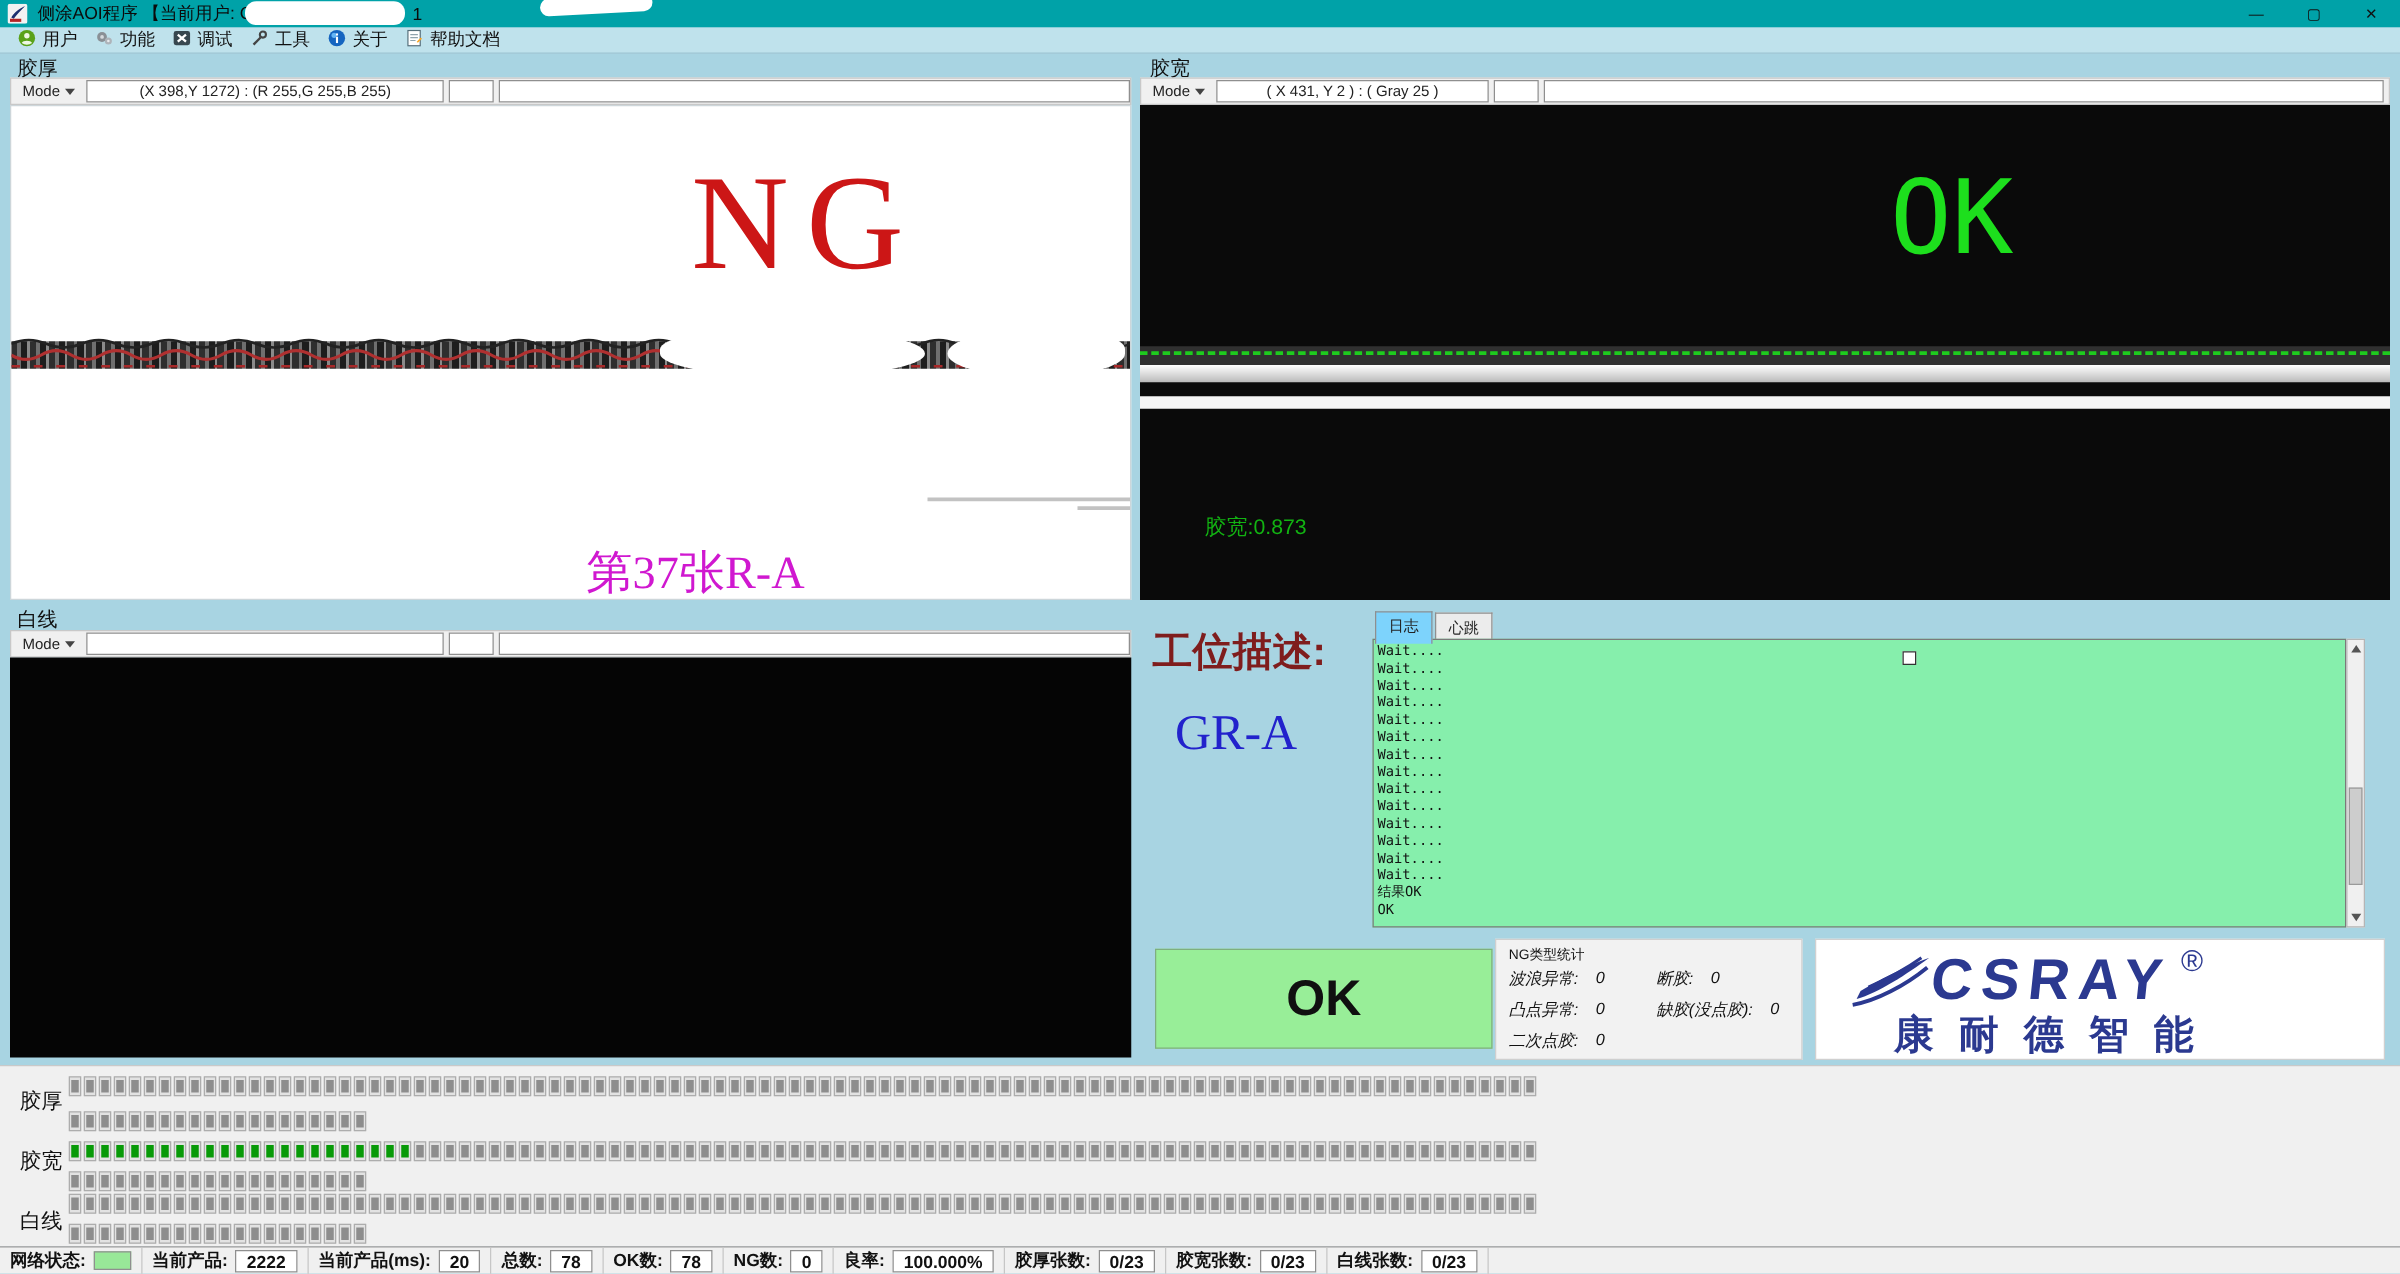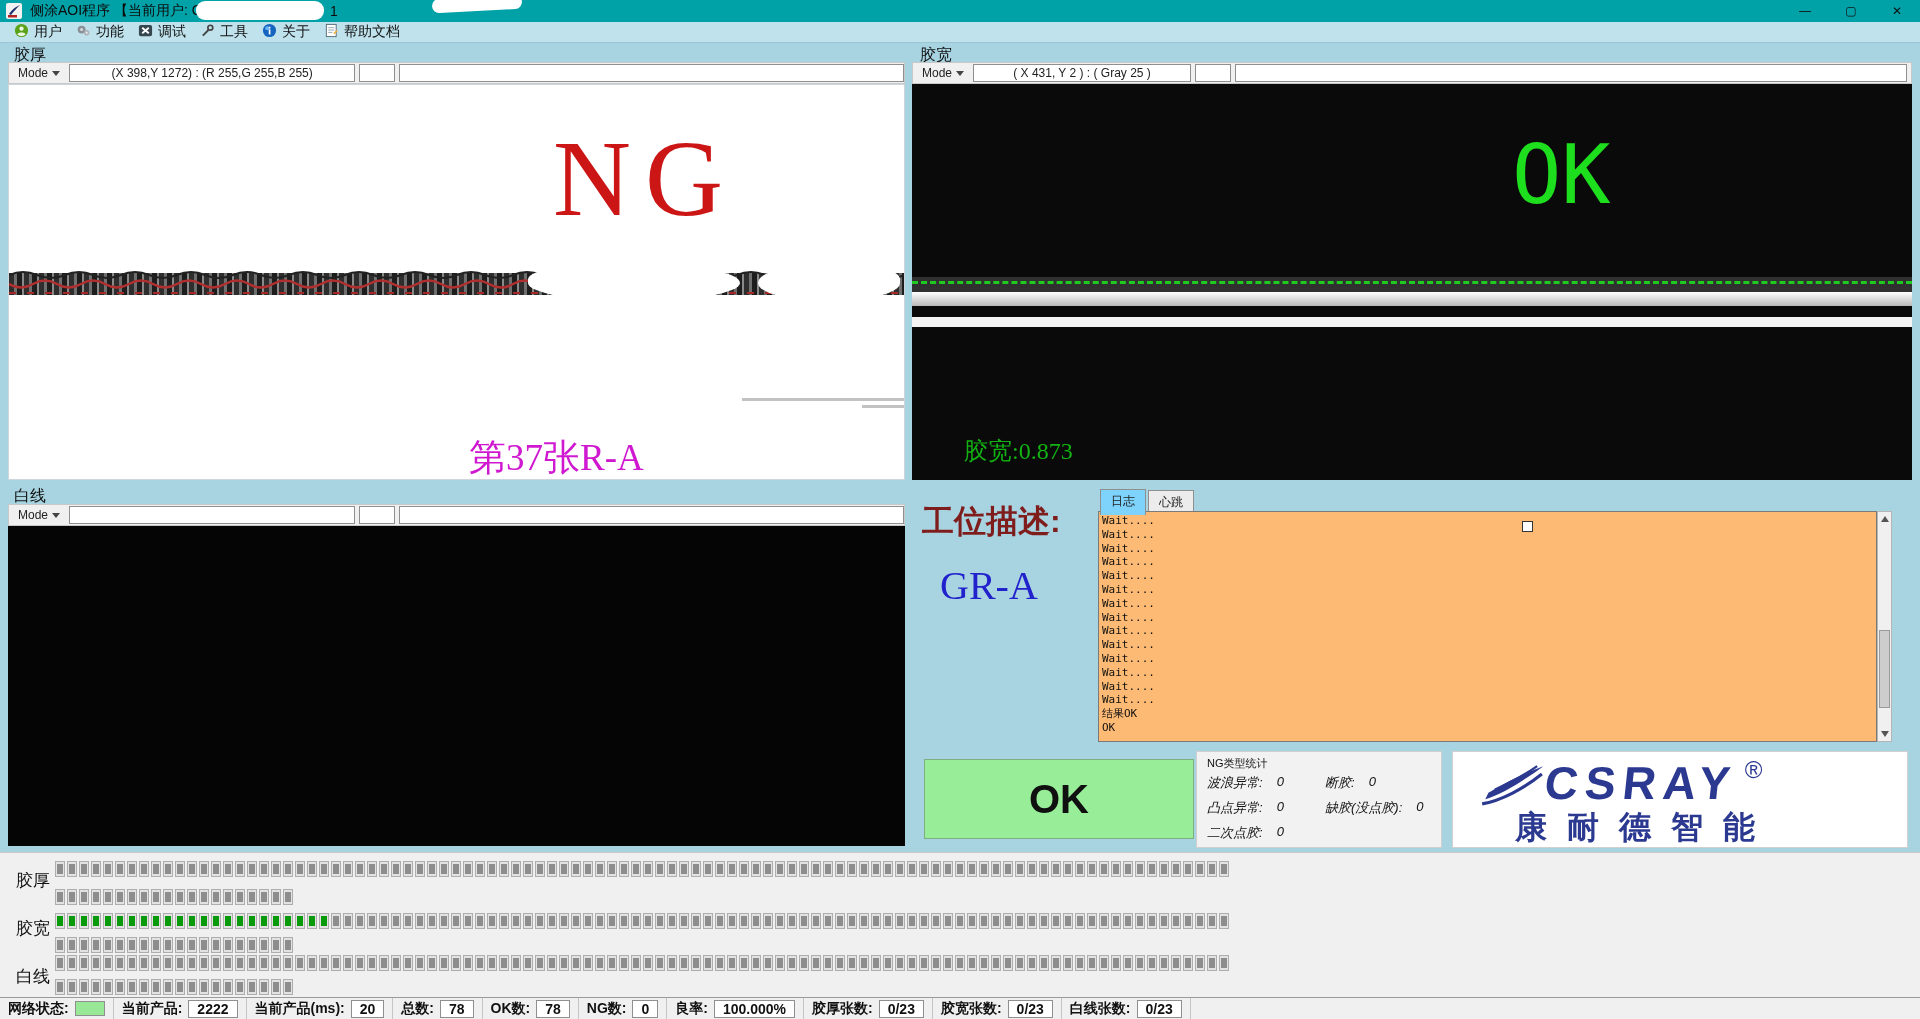--- a/index.html
+++ b/index.html
@@ -41,29 +41,29 @@
   .blob { position:absolute; background:#fff; border-radius:45% 55% 50% 50%; }
   .graydash { position:absolute; background:#c2c2c2; }
 
   
   .ok-big { position:absolute; left:600px; top:50px; font-family:"DejaVu Sans Mono", monospace; font-size:82px; line-height:1; }
   .gband-base { position:absolute; left:0; top:193px; width:1000px; height:15px; background:#303030; }
   .gdash { position:absolute; left:0; top:197px; width:1000px; height:0; border-top:3px dashed #1ecb1e; }
   .wstripe1 { position:absolute; left:0; top:208px; width:1000px; height:14px; background:linear-gradient(#ffffff,#b9b9b9); }
   .bstripe  { position:absolute; left:0; top:222px; width:1000px; height:11px; background:#0a0a0a; }
   .wstripe2 { position:absolute; left:0; top:233px; width:1000px; height:10px; background:#f4f4f4; }
-  .measure-text { position:absolute; left:52px; top:326px; font-family:Liberation Serif, serif; font-size:24px;margin-top:25px; }
+  .measure-text { position:absolute; left:52px; top:326px; font-family:Liberation Sans, sans-serif; font-size:17px; }
 
   
   .station-label { position:absolute; left:922px; top:500px; font-family:Liberation Sans, sans-serif; font-weight:600; font-size:32px; color:#7f1d1d; }
   .station-name  { position:absolute; left:940px; top:562px; font-family:"Liberation Serif", serif; font-size:40px; }
   .tabs { position:absolute; left:1100px; top:489px; display:flex; align-items:flex-end; }
   .tab { font-size:12px; color:#222; padding:3px 10px 4px; border:1px solid #8f8f8f; border-bottom:none; background:#ececec; margin-right:2px; }
   .tab.active { background:#7dd3fc; position:relative; z-index:2; padding-bottom:5px; }
-  .loglist { position:absolute; left:1098px; top:511px; width:779px; height:231px; background:#fdba74; border:1px solid #7a7a7a; font-family:"DejaVu Sans Mono", monospace; font-size:11px; line-height:13.8px; color:#111; padding:2px 0 16px 3px; overflow:hidden; }
+  .loglist { position:absolute; left:1098px; top:511px; width:779px; height:231px; background:#86efac; border:1px solid #7a7a7a; font-family:"DejaVu Sans Mono", monospace; font-size:11px; line-height:13.8px; color:#111; padding:2px 0 16px 3px; overflow:hidden; }
   .logchk { position:absolute; left:1522px; top:521px; width:11px; height:11px; border:1px solid #333; background:#fff; z-index:3; }
   .scrollbar { position:absolute; left:1877px; top:511px; width:15px; height:231px; background:#f0f0f0; border:1px solid #b5b5b5; }
   .sb-arrow { position:absolute; left:0; width:13px; height:14px; display:flex; align-items:center; justify-content:center; }
   .tri-up { width:0;height:0;border-left:4px solid transparent;border-right:4px solid transparent;border-bottom:6px solid #555; }
   .tri-dn { width:0;height:0;border-left:4px solid transparent;border-right:4px solid transparent;border-top:6px solid #555; }
   .sb-thumb { position:absolute; left:1px; top:118px; width:11px; height:78px; background:#cdcdcd; border:1px solid #9a9a9a; }
 
   
   .okbtn { position:absolute; left:924px; top:759px; width:270px; height:80px; background:#98ee98; border:1px solid #7fae7f; display:flex; align-items:center; justify-content:center; font-size:40px; font-weight:bold; color:#101010; }
   .ngstats { position:absolute; left:1196px; top:751px; width:246px; height:97px; background:#f2f2f2; border:1px solid #cfcfcf; font-size:13px; color:#111; }

